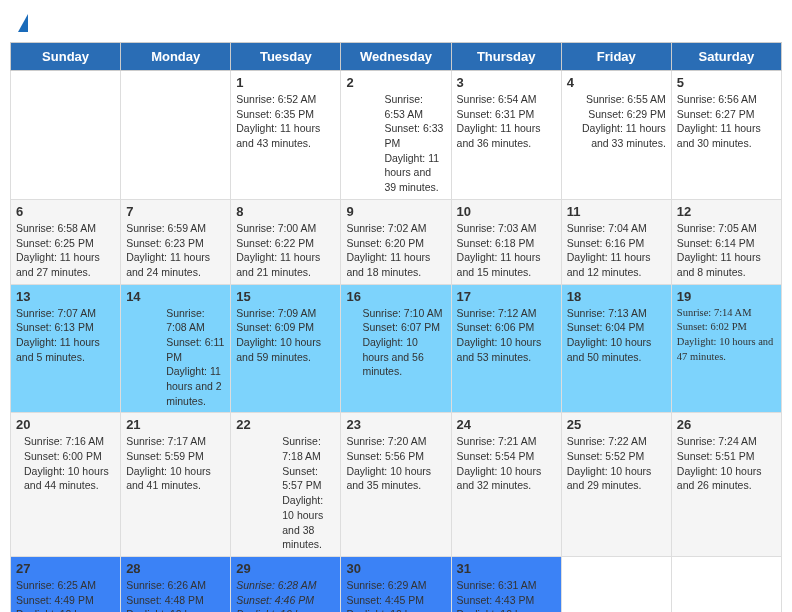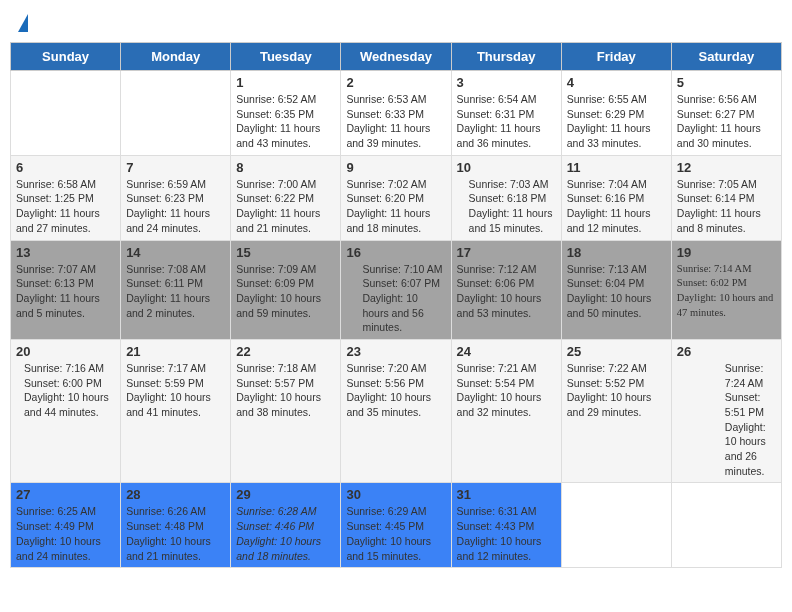--- a/index.html
+++ b/index.html
@@ -90,21 +90,21 @@
       font-size: 10.5px;
       line-height: 1.4;
       color: #333;
     }
     .empty-cell {
       background: #fff !important;
     }
     
     .row-1 td { background-color: #ffffff; }
     .row-2 td { background-color: #f0f4f8; }
-    .row-3 td { background-color: #a3a3a3; }
+    .row-3 td { background-color: #7dd3fc; }
     .row-4 td { background-color: #f0f4f8; }
     .row-5 td { background-color: #3b82f6; }
     .empty-cell { background-color: #ffffff !important; }
   </style>
 </head>
 <body>
 
 <div class="header">
   <div class="logo">
     <div class="logo-top">
@@ -136,48 +136,48 @@
         <td class="empty-cell"></td>
         <td class="empty-cell"></td>
         <td>
           <span class="day-num">1</span>
           <div class="day-info" style="white-space: pre-line;">Sunrise: 6:52 AM
 Sunset: 6:35 PM
 Daylight: 11 hours and 43 minutes.</div>
         </td>
         <td>
           <span class="day-num">2</span>
-          <div class="day-info" style="white-space: pre-line;">Sunrise: 6:53 AM
+          <div class="day-info" style="white-space: pre-line; margin-left: 38px;">Sunrise: 6:53 AM
 Sunset: 6:33 PM
 Daylight: 11 hours and 39 minutes.</div>
         </td>
         <td>
           <span class="day-num">3</span>
           <div class="day-info" style="white-space: pre-line;">Sunrise: 6:54 AM
 Sunset: 6:31 PM
 Daylight: 11 hours and 36 minutes.</div>
         </td>
         <td>
           <span class="day-num">4</span>
-          <div class="day-info" style="white-space: pre-line;">Sunrise: 6:55 AM
+          <div class="day-info" style="white-space: pre-line; text-align: right;">Sunrise: 6:55 AM
 Sunset: 6:29 PM
 Daylight: 11 hours and 33 minutes.</div>
         </td>
         <td>
           <span class="day-num">5</span>
           <div class="day-info" style="white-space: pre-line;">Sunrise: 6:56 AM
 Sunset: 6:27 PM
 Daylight: 11 hours and 30 minutes.</div>
         </td>
       </tr>
       <tr class="row-2">
         <td>
           <span class="day-num">6</span>
           <div class="day-info" style="white-space: pre-line;">Sunrise: 6:58 AM
-Sunset: 1:25 PM
+Sunset: 6:25 PM
 Daylight: 11 hours and 27 minutes.</div>
         </td>
         <td>
           <span class="day-num">7</span>
           <div class="day-info" style="white-space: pre-line;">Sunrise: 6:59 AM
 Sunset: 6:23 PM
 Daylight: 11 hours and 24 minutes.</div>
         </td>
         <td>
           <span class="day-num">8</span>
@@ -186,21 +186,21 @@
 Daylight: 11 hours and 21 minutes.</div>
         </td>
         <td>
           <span class="day-num">9</span>
           <div class="day-info" style="white-space: pre-line;">Sunrise: 7:02 AM
 Sunset: 6:20 PM
 Daylight: 11 hours and 18 minutes.</div>
         </td>
         <td>
           <span class="day-num">10</span>
-          <div class="day-info" style="white-space: pre-line; margin-left: 12px;">Sunrise: 7:03 AM
+          <div class="day-info" style="white-space: pre-line;">Sunrise: 7:03 AM
 Sunset: 6:18 PM
 Daylight: 11 hours and 15 minutes.</div>
         </td>
         <td>
           <span class="day-num">11</span>
           <div class="day-info" style="white-space: pre-line;">Sunrise: 7:04 AM
 Sunset: 6:16 PM
 Daylight: 11 hours and 12 minutes.</div>
         </td>
         <td>
@@ -212,21 +212,21 @@
       </tr>
       <tr class="row-3">
         <td>
           <span class="day-num">13</span>
           <div class="day-info" style="white-space: pre-line;">Sunrise: 7:07 AM
 Sunset: 6:13 PM
 Daylight: 11 hours and 5 minutes.</div>
         </td>
         <td>
           <span class="day-num">14</span>
-          <div class="day-info" style="white-space: pre-line;">Sunrise: 7:08 AM
+          <div class="day-info" style="white-space: pre-line; margin-left: 40px;">Sunrise: 7:08 AM
 Sunset: 6:11 PM
 Daylight: 11 hours and 2 minutes.</div>
         </td>
         <td>
           <span class="day-num">15</span>
           <div class="day-info" style="white-space: pre-line;">Sunrise: 7:09 AM
 Sunset: 6:09 PM
 Daylight: 10 hours and 59 minutes.</div>
         </td>
         <td>
@@ -262,21 +262,21 @@
 Daylight: 10 hours and 44 minutes.</div>
         </td>
         <td>
           <span class="day-num">21</span>
           <div class="day-info" style="white-space: pre-line;">Sunrise: 7:17 AM
 Sunset: 5:59 PM
 Daylight: 10 hours and 41 minutes.</div>
         </td>
         <td>
           <span class="day-num">22</span>
-          <div class="day-info" style="white-space: pre-line;">Sunrise: 7:18 AM
+          <div class="day-info" style="white-space: pre-line; margin-left: 46px;">Sunrise: 7:18 AM
 Sunset: 5:57 PM
 Daylight: 10 hours and 38 minutes.</div>
         </td>
         <td>
           <span class="day-num">23</span>
           <div class="day-info" style="white-space: pre-line;">Sunrise: 7:20 AM
 Sunset: 5:56 PM
 Daylight: 10 hours and 35 minutes.</div>
         </td>
         <td>
@@ -286,21 +286,21 @@
 Daylight: 10 hours and 32 minutes.</div>
         </td>
         <td>
           <span class="day-num">25</span>
           <div class="day-info" style="white-space: pre-line;">Sunrise: 7:22 AM
 Sunset: 5:52 PM
 Daylight: 10 hours and 29 minutes.</div>
         </td>
         <td>
           <span class="day-num">26</span>
-          <div class="day-info" style="white-space: pre-line; margin-left: 48px;">Sunrise: 7:24 AM
+          <div class="day-info" style="white-space: pre-line;">Sunrise: 7:24 AM
 Sunset: 5:51 PM
 Daylight: 10 hours and 26 minutes.</div>
         </td>
       </tr>
       <tr class="row-5">
         <td>
           <span class="day-num">27</span>
           <div class="day-info" style="white-space: pre-line;">Sunrise: 6:25 AM
 Sunset: 4:49 PM
 Daylight: 10 hours and 24 minutes.</div>

